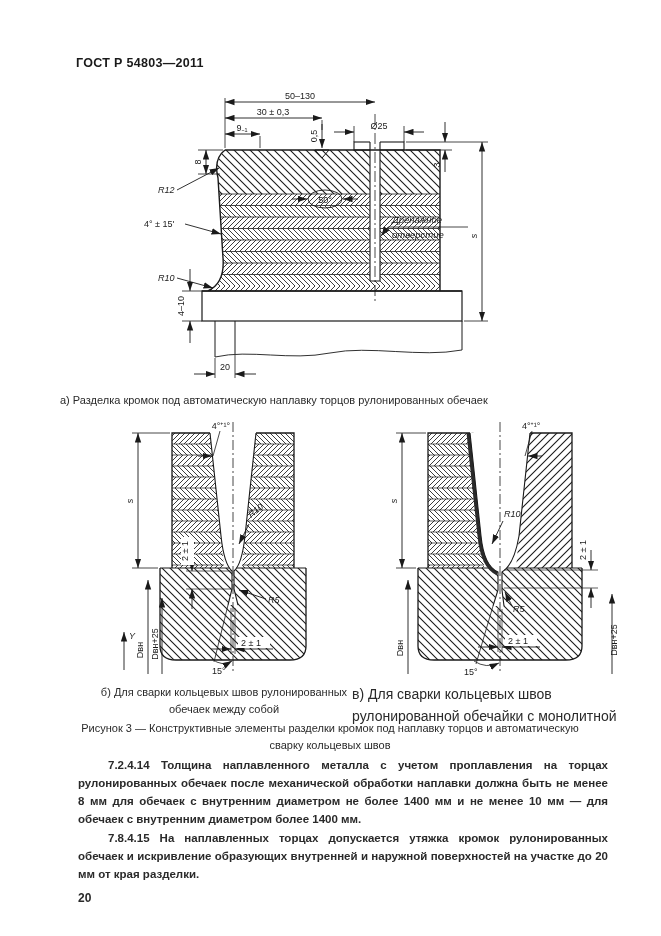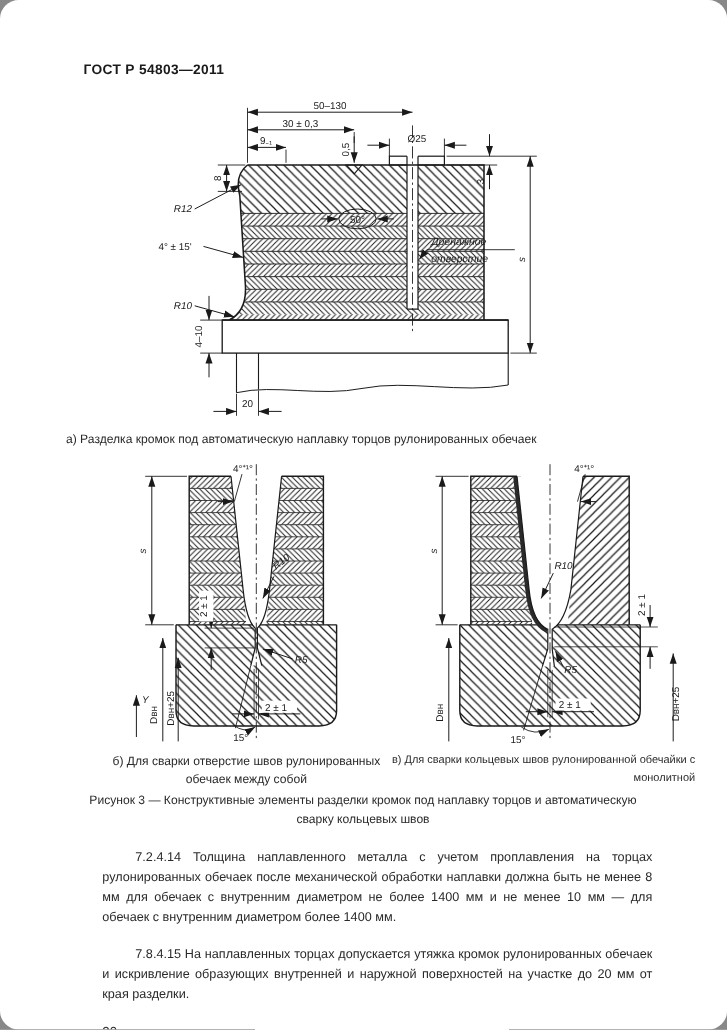--- a/index.html
+++ b/index.html
@@ -1,27 +1,27 @@
 <!DOCTYPE html>
 <html><head>
 <meta charset="utf-8">
 <style>
   html,body{margin:0;padding:0;background:#888;}
   .page{position:relative;width:661px;height:936px;background:#ffffff;margin:0 auto;
-        font-family:"Liberation Sans",sans-serif;color:#2a2a2a;overflow:hidden;border-radius:17px;}
+        font-family:"Liberation Sans",sans-serif;color:#2a2a2a;overflow:hidden;}
   .hdr{position:absolute;left:76px;top:56px;font-size:12.5px;font-weight:bold;color:#1a1a1a;letter-spacing:.3px;}
   .figA{position:absolute;left:130px;top:86px;}
   .figB{position:absolute;left:100px;top:418px;}
   .figV{position:absolute;left:372px;top:418px;}
   .capA{position:absolute;left:60px;top:394px;width:540px;text-align:left;font-size:11px;}
   .capB{position:absolute;left:84px;top:684px;width:280px;text-align:center;font-size:11px;line-height:1.55;}
-  .capV{position:absolute;left:352px;top:684px;width:280px;text-align:right;font-size:10px;line-height:1.55;}
+  .capV{position:absolute;left:352px;top:684px;width:280px;text-align:left;font-size:14px;line-height:1.55;}
   .cap5{position:absolute;left:70px;top:720px;width:520px;text-align:center;font-size:11px;line-height:1.55;}
   .body{position:absolute;left:77px;top:755px;width:532px;font-size:11.5px;line-height:18px;text-align:justify;}
-  .para{text-indent:30px;margin:16px;}
+  .para{text-indent:30px;margin:1px;font-weight:bold;}
   .pnum{margin-top:6px;font-size:12px;text-indent:0;}
   svg{display:block;}
   .ln{stroke:#1a1a1a;fill:none;}
   .d{font-size:9px;fill:#1a1a1a;}
   .di{font-size:9px;fill:#1a1a1a;font-style:italic;}
   .dr{font-size:9.5px;fill:#1a1a1a;font-style:italic;}
 </style>
 </head>
 <body>
 
@@ -347,21 +347,21 @@
     <g>
       <line class="ln" stroke-width="0.9" x1="36" y1="256" x2="36" y2="162" marker-end="url(#ar)"></line>
       <text class="d" transform="rotate(-90 31 230)" x="31" y="230" text-anchor="middle">Dвн</text>
     </g>
     <g>
       <line class="ln" stroke-width="0.9" x1="240" y1="256" x2="240" y2="176" marker-end="url(#ar)"></line>
       <text class="d" transform="rotate(-90 245 222)" x="245" y="222" text-anchor="middle">Dвн+25</text>
     </g>
   </svg>
 
-  <div class="capB">б) Для сварки отверстие швов рулонированных обечаек между собой</div>
+  <div class="capB">б) Для сварки кольцевых швов рулонированных обечаек между собой</div>
   <div class="capV">в) Для сварки кольцевых швов рулонированной обечайки с монолитной</div>
   <div class="cap5">Рисунок 3 — Конструктивные элементы разделки кромок под наплавку торцов и автоматическую сварку кольцевых швов</div>
 
   <div class="body">
     <p class="para">7.2.4.14 Толщина наплавленного металла с учетом проплавления на торцах рулонированных обечаек после механической обработки наплавки должна быть не менее 8 мм для обечаек с внутренним диаметром не более 1400 мм и не менее 10 мм — для обечаек с внутренним диаметром более 1400 мм.</p>
     <p class="para">7.8.4.15 На наплавленных торцах допускается утяжка кромок рулонированных обечаек и искривление образующих внутренней и наружной поверхностей на участке до 20 мм от края разделки.</p>
     <p class="para pnum">20</p>
   </div>
 
 </div>

